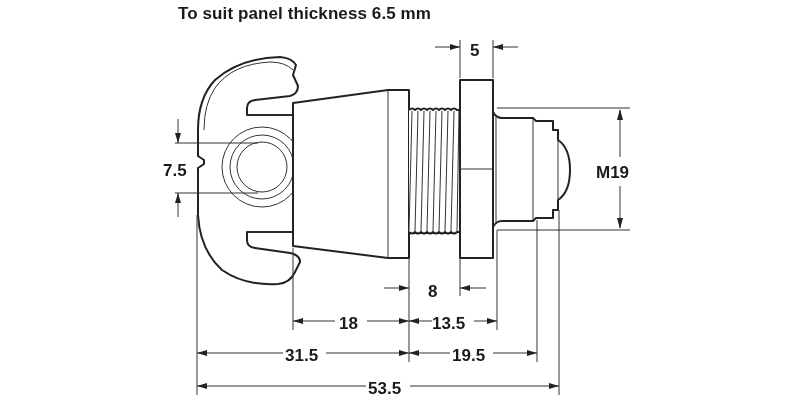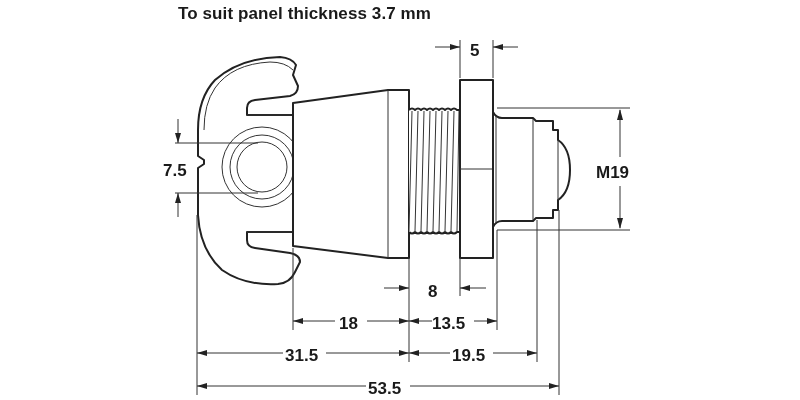--- a/index.html
+++ b/index.html
@@ -8,21 +8,21 @@
   svg { position: absolute; left: 0; top: 0; }
   .dimtext { font-family: "Liberation Sans", sans-serif; font-weight: bold; font-size: 17px; fill: #1a1a1a; }
   .part { fill: #ffffff; stroke: #222; stroke-width: 2; stroke-linejoin: round; }
   .thin { fill: none; stroke: #333; stroke-width: 1; }
   .dim { fill: none; stroke: #333; stroke-width: 1; }
   .arrow { fill: #222; }
 </style>
 </head>
 <body>
 
-<div class="title">To suit panel thickness 3.7 mm</div>
+<div class="title">To suit panel thickness 6.5 mm</div>
 
 <svg width="800" height="400" viewBox="0 0 800 400" xmlns="http://www.w3.org/2000/svg">
 
   <g>
     <path class="part" d="M293,75 L296,65 Q292,58 280,57 Q240,58 215,80 Q198,98 198,130 L198,156 L204,160 L204,164 L198,168 L198,215 Q200,250 222,270 Q245,286 278,284 Q290,283 295,272 L300,262 Q300,255 290,253 L255,248 Q247,247 247,240 L247,232 L293,232 L293,115 L247,115 L247,108 Q247,101 255,100 L290,96 Q298,94 298,86 Z"></path>
     <path class="thin" d="M293,70 Q285,62 270,62 Q232,64 215,88 Q204,104 204,130"></path>
     <line class="thin" x1="247" y1="115" x2="293" y2="115"></line>
     <line class="thin" x1="247" y1="232" x2="293" y2="232"></line>
     <circle class="thin" cx="262" cy="167" r="40"></circle>
     <circle class="thin" cx="262" cy="167" r="32"></circle>

